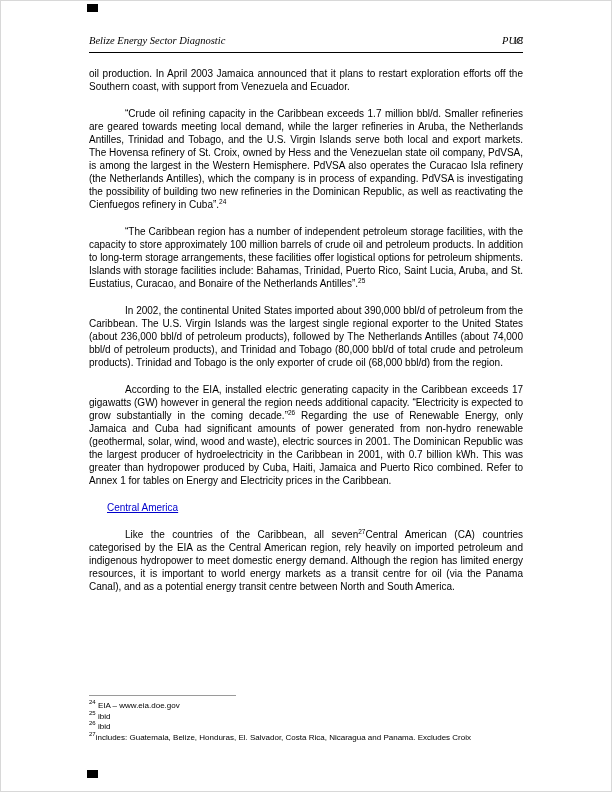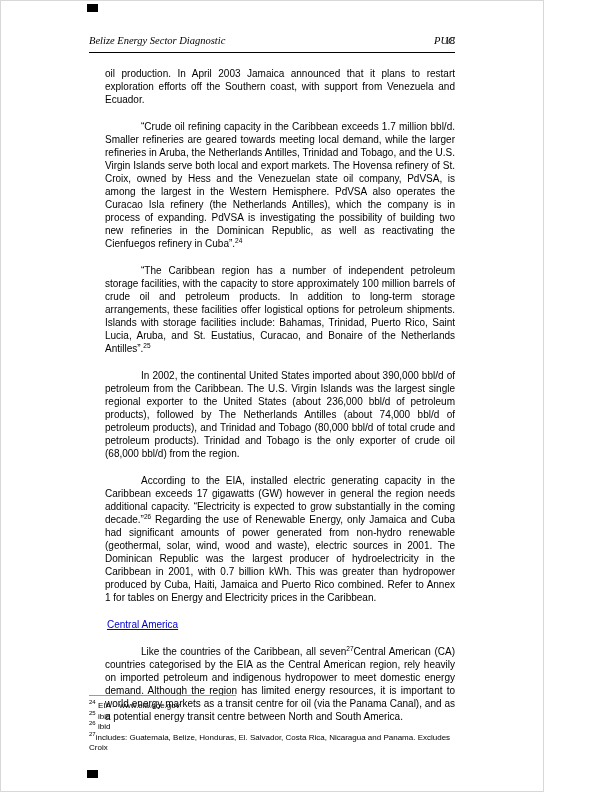--- a/index.html
+++ b/index.html
@@ -2,21 +2,21 @@
 <html><head>
 <meta charset="utf-8">
 <style>
   html, body {
     margin: 0;
     padding: 0;
     background: #ffffff;
   }
   .page {
     position: relative;
-    width: 544px;
+    width: 612px;
     height: 792px;
     background: #ffffff;
     box-sizing: border-box;
     border: 1px solid #d8d8d8;
     font-family: "Liberation Sans", sans-serif;
     color: #000000;
     overflow: hidden;
   }
   .reg-mark {
     position: absolute;
@@ -53,21 +53,21 @@
 
   .body-content {
     position: absolute;
     left: 88px;
     right: 88px;
     top: 66px;
     font-size: 10px;
     line-height: 13px;
     text-align: justify;
   }
-  .para { margin: 0 0 14px 16px; }
+  .para { margin: 0 0 14px 0; }
   .para.indent { text-indent: 36px; }
   sup {
     font-size: 6.5px;
     line-height: 0;
   }
   .section-heading {
     margin: 0 0 14px 18px;
     font-size: 10px;
     text-decoration: underline;
     text-align: left;

